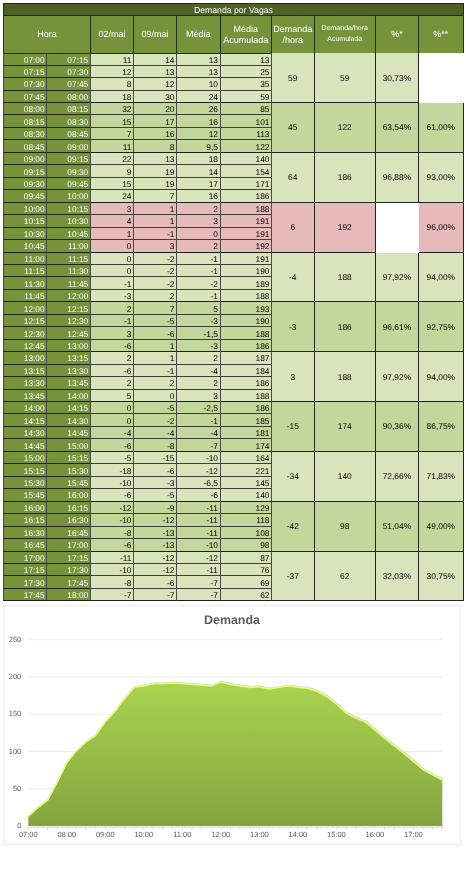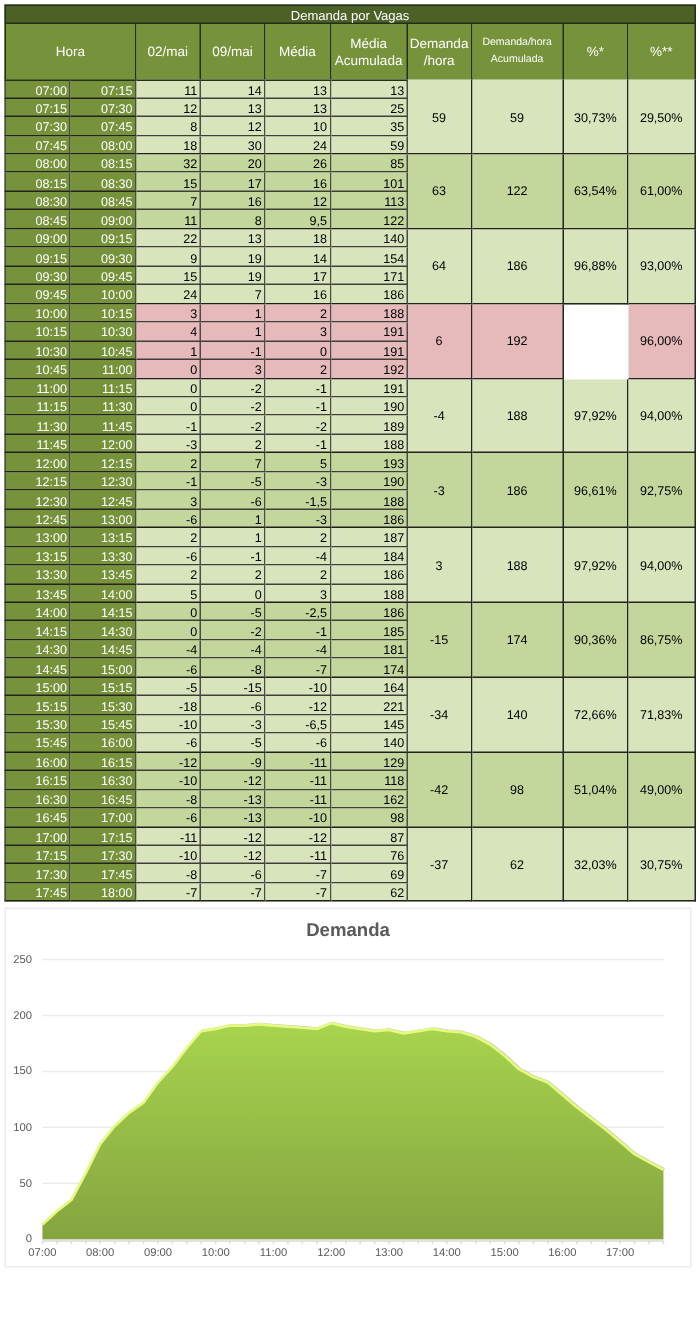--- a/index.html
+++ b/index.html
@@ -417,21 +417,21 @@
           <div class="cell num band-dark" style="left:131px;width:43px">-12</div>
           <div class="cell num band-dark" style="left:174px;width:43.5px">-11</div>
           <div class="cell num band-dark" style="left:217.5px;width:51.5px">118</div>
         </div>
         <div class="row" style="top: 473.442px;">
           <div class="cell hora" style="left:0px;width:44.2px">16:30</div>
           <div class="cell hora" style="left:44.2px;width:43.599999999999994px">16:45</div>
           <div class="cell num band-dark" style="left:87.8px;width:43.2px">-8</div>
           <div class="cell num band-dark" style="left:131px;width:43px">-13</div>
           <div class="cell num band-dark" style="left:174px;width:43.5px">-11</div>
-          <div class="cell num band-dark" style="left:217.5px;width:51.5px">162</div>
+          <div class="cell num band-dark" style="left:217.5px;width:51.5px">108</div>
         </div>
         <div class="row" style="top: 485.901px;">
           <div class="cell hora grp-bot" style="left:0px;width:44.2px">16:45</div>
           <div class="cell hora grp-bot" style="left:44.2px;width:43.599999999999994px">17:00</div>
           <div class="cell num band-dark grp-bot" style="left:87.8px;width:43.2px">-6</div>
           <div class="cell num band-dark grp-bot" style="left:131px;width:43px">-13</div>
           <div class="cell num band-dark grp-bot" style="left:174px;width:43.5px">-10</div>
           <div class="cell num band-dark grp-bot" style="left:217.5px;width:51.5px">98</div>
         </div>
         <div class="row" style="top: 498.36px;">
@@ -462,22 +462,21 @@
           <div class="cell hora grp-bot" style="left:0px;width:44.2px">17:45</div>
           <div class="cell hora grp-bot" style="left:44.2px;width:43.599999999999994px">18:00</div>
           <div class="cell num band-light grp-bot" style="left:87.8px;width:43.2px">-7</div>
           <div class="cell num band-light grp-bot" style="left:131px;width:43px">-7</div>
           <div class="cell num band-light grp-bot" style="left:174px;width:43.5px">-7</div>
           <div class="cell num band-light grp-bot" style="left:217.5px;width:51.5px">62</div>
         </div>
         <div class="mcell band-light" style="left: 269px; width: 42.5px; top: 0px; height: 49.836px;">59</div>
         <div class="mcell band-light" style="left: 311.5px; width: 61.5px; top: 0px; height: 49.836px;">59</div>
         <div class="mcell band-light" style="left: 373px; width: 42.8px; top: 0px; height: 49.836px;">30,73%</div>
-        <div class="mcell band-light" style="left: 415.8px; width: 45px; top: 0px; height: 49.836px;">29,50%</div>
-        <div class="mcell band-dark" style="left: 269px; width: 42.5px; top: 49.836px; height: 49.836px;">63</div>
+        <div class="mcell band-dark" style="left: 269px; width: 42.5px; top: 49.836px; height: 49.836px;">45</div>
         <div class="mcell band-dark" style="left: 311.5px; width: 61.5px; top: 49.836px; height: 49.836px;">122</div>
         <div class="mcell band-dark" style="left: 373px; width: 42.8px; top: 49.836px; height: 49.836px;">63,54%</div>
         <div class="mcell band-dark" style="left: 415.8px; width: 45px; top: 49.836px; height: 49.836px;">61,00%</div>
         <div class="mcell band-light" style="left: 269px; width: 42.5px; top: 99.672px; height: 49.836px;">64</div>
         <div class="mcell band-light" style="left: 311.5px; width: 61.5px; top: 99.672px; height: 49.836px;">186</div>
         <div class="mcell band-light" style="left: 373px; width: 42.8px; top: 99.672px; height: 49.836px;">96,88%</div>
         <div class="mcell band-light" style="left: 415.8px; width: 45px; top: 99.672px; height: 49.836px;">93,00%</div>
         <div class="mcell band-pink" style="left: 269px; width: 42.5px; top: 149.508px; height: 49.836px;">6</div>
         <div class="mcell band-pink" style="left: 311.5px; width: 61.5px; top: 149.508px; height: 49.836px;">192</div>
         <div class="mcell band-pink" style="left: 415.8px; width: 45px; top: 149.508px; height: 49.836px;">96,00%</div>

